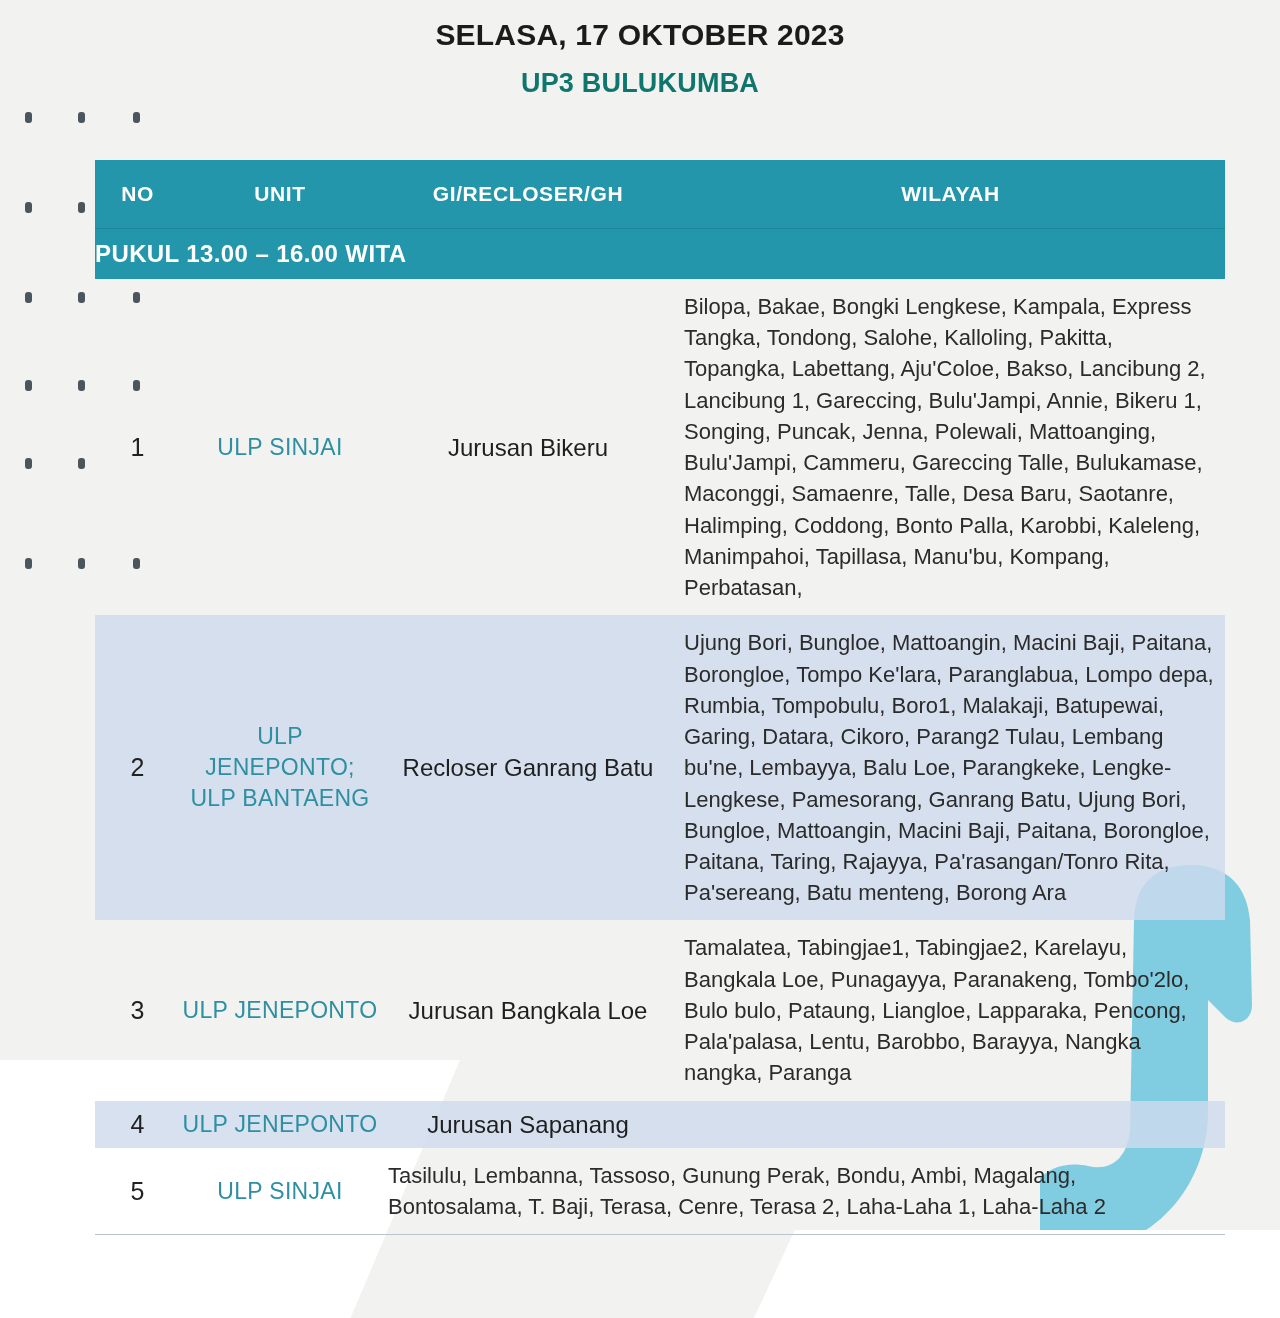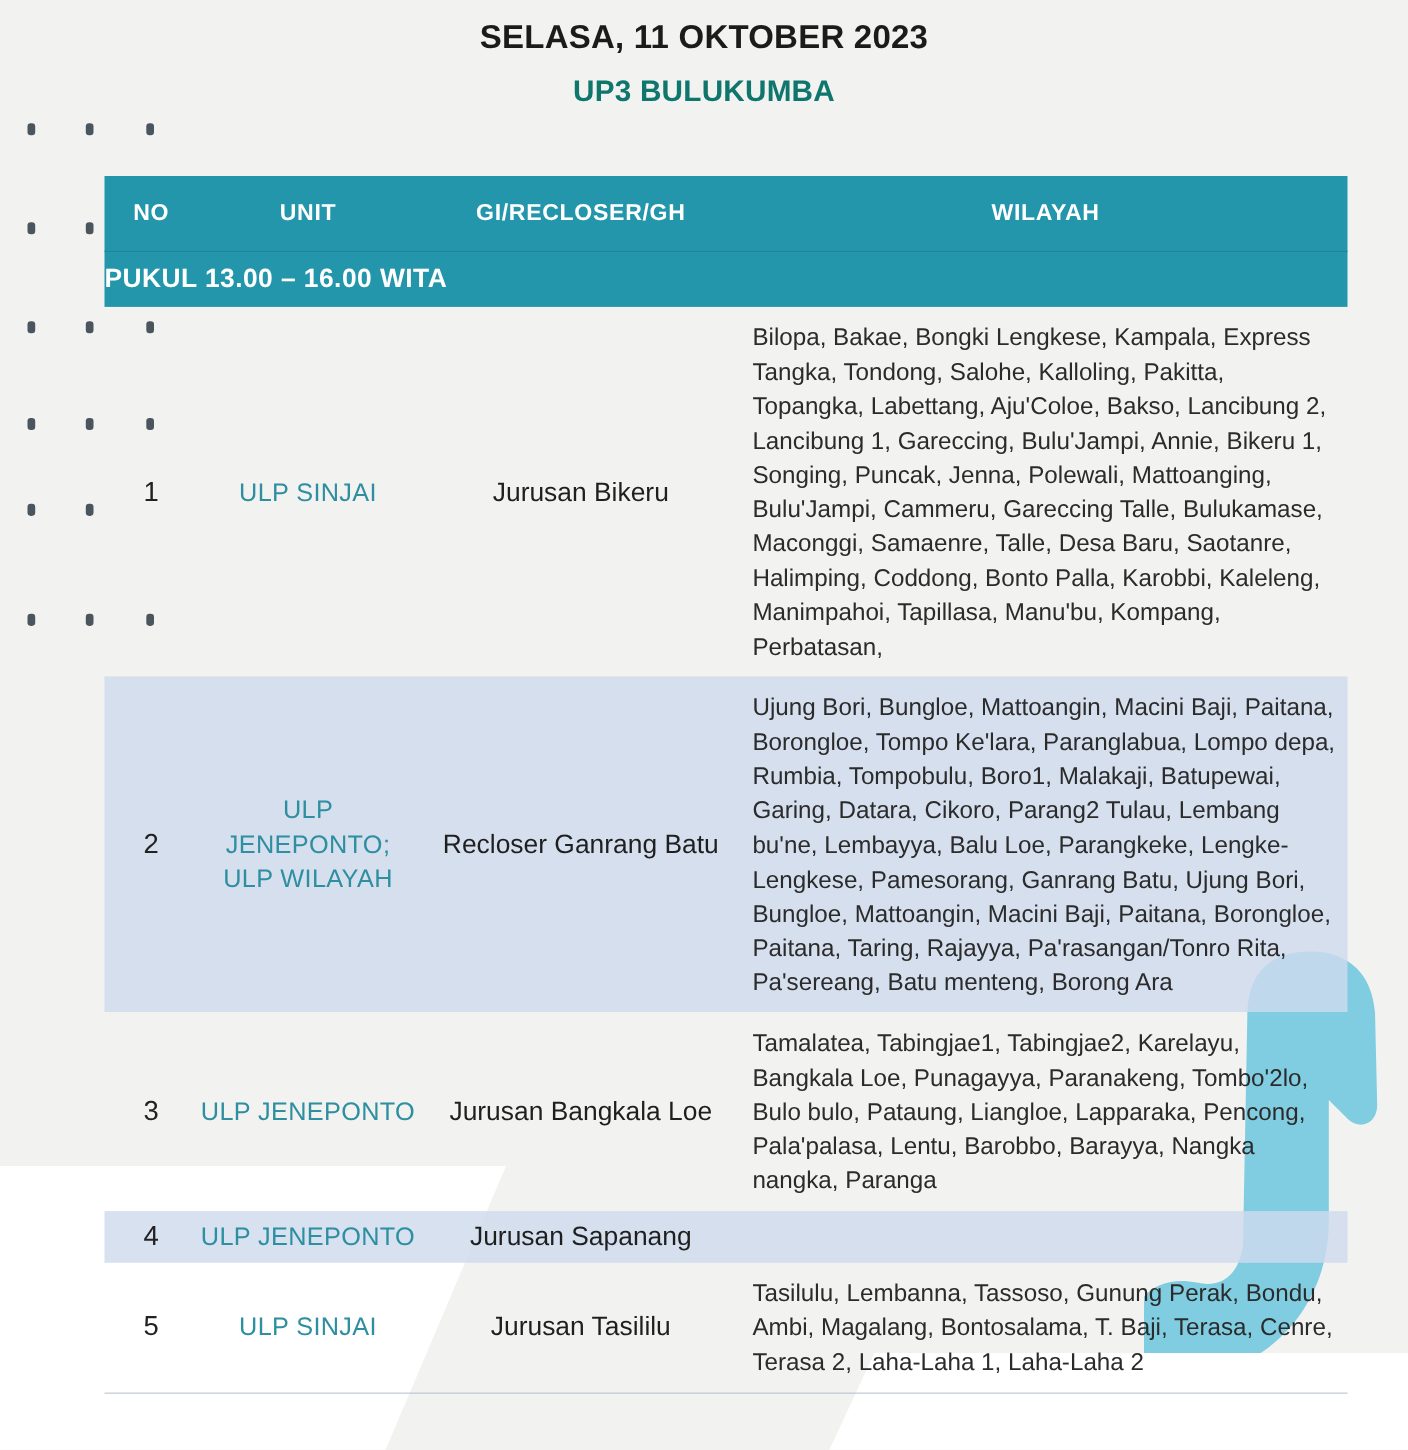--- a/index.html
+++ b/index.html
@@ -133,21 +133,21 @@
     <div class="dot" style="left:25px;top:458px;"></div>
     <div class="dot" style="left:78px;top:458px;"></div>
 
     <div class="dot" style="left:25px;top:558px;"></div>
     <div class="dot" style="left:78px;top:558px;"></div>
     <div class="dot" style="left:133px;top:558px;"></div>
   </div>
 </div>
 
 <div id="title-block">
-  <div id="title-date">SELASA, 11 OKTOBER 2023</div>
+  <div id="title-date">SELASA, 17 OKTOBER 2023</div>
   <div id="title-unit">UP3 BULUKUMBA</div>
 </div>
 
 <div id="outage-table">
 
   <div class="thead">
     <div class="thead-cols">
       <div class="hcell c-no">NO</div>
       <div class="hcell c-unit">UNIT</div>
       <div class="hcell c-gi">GI/RECLOSER/GH</div>
@@ -169,21 +169,21 @@
     <div class="cell c-wil top">
         <span class="wil-text">Bilopa, Bakae, Bongki Lengkese, Kampala, Express Tangka, Tondong, Salohe, Kalloling, Pakitta, Topangka, Labettang, Aju'Coloe, Bakso, Lancibung 2, Lancibung 1, Gareccing, Bulu'Jampi, Annie, Bikeru 1, Songing, Puncak, Jenna, Polewali, Mattoanging, Bulu'Jampi, Cammeru, Gareccing Talle, Bulukamase, Maconggi, Samaenre, Talle, Desa Baru, Saotanre, Halimping, Coddong, Bonto Palla, Karobbi, Kaleleng, Manimpahoi, Tapillasa, Manu'bu, Kompang, Perbatasan,</span>
       </div>
   </div>
 
   <div class="trow shaded">
     <div class="cell c-no center-v">
         <span class="no-text">2</span>
       </div>
     <div class="cell c-unit center-v">
-        <span class="unit-text">ULP JENEPONTO; ULP WILAYAH</span>
+        <span class="unit-text">ULP JENEPONTO; ULP BANTAENG</span>
       </div>
     <div class="cell c-gi center-v">
         <span class="gi-text">Recloser Ganrang Batu</span>
       </div>
     <div class="cell c-wil top">
         <span class="wil-text">Ujung Bori, Bungloe, Mattoangin, Macini Baji, Paitana, Borongloe, Tompo Ke'lara, Paranglabua, Lompo depa, Rumbia, Tompobulu, Boro1, Malakaji, Batupewai, Garing, Datara, Cikoro, Parang2 Tulau, Lembang bu'ne, Lembayya, Balu Loe, Parangkeke, Lengke-Lengkese, Pamesorang, Ganrang Batu, Ujung Bori, Bungloe, Mattoangin, Macini Baji, Paitana, Borongloe, Paitana, Taring, Rajayya,  Pa'rasangan/Tonro Rita, Pa'sereang, Batu menteng, Borong Ara</span>
       </div>
   </div>
 
   <div class="trow">
@@ -213,21 +213,18 @@
       </div>
   </div>
 
   <div class="trow last">
     <div class="cell c-no center-v">
         <span class="no-text">5</span>
       </div>
     <div class="cell c-unit center-v">
         <span class="unit-text">ULP SINJAI</span>
       </div>
-    <div class="cell c-gi center-v">
-        <span class="gi-text">Jurusan Tasililu</span>
-      </div>
     <div class="cell c-wil top">
         <span class="wil-text">Tasilulu, Lembanna, Tassoso, Gunung Perak, Bondu, Ambi, Magalang, Bontosalama, T. Baji, Terasa, Cenre, Terasa 2, Laha-Laha 1, Laha-Laha 2</span>
       </div>
   </div>
 
 </div>
 
 </body></html>

